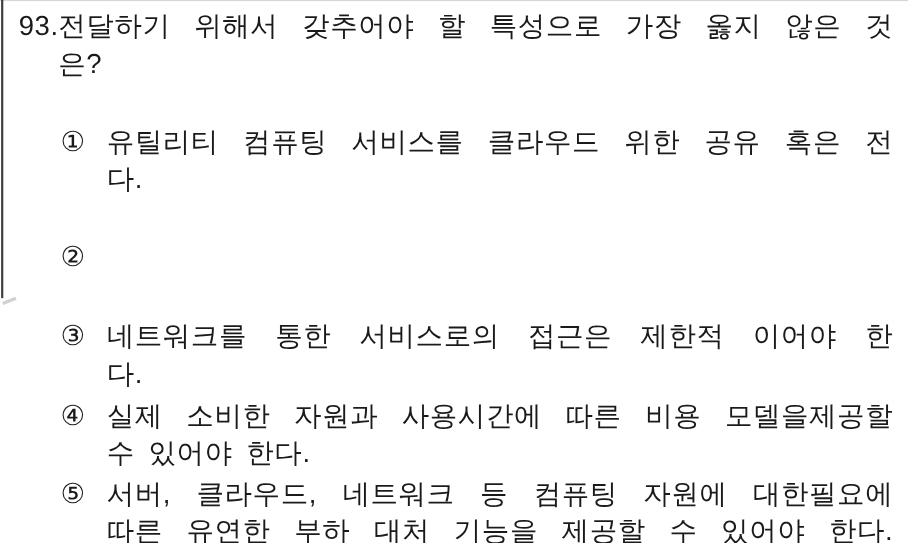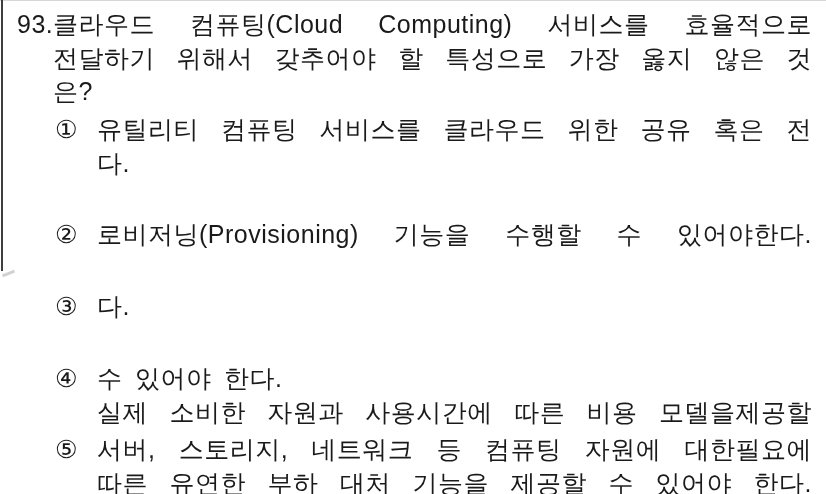--- a/index.html
+++ b/index.html
@@ -81,56 +81,55 @@
 <body>
 
 <div class="page">
   <div class="top-edge"></div>
   <div class="col-rule"></div>
   <div class="scan-artifact"></div>
 
   <div class="q-block">
     <div class="q-num">93.</div>
     <div class="q-body">
-      <div class="ln stretch">클라우드 컴퓨팅(Cloud Computing) 서비스를 효율적으로</div>
       <div class="ln stretch">전달하기 위해서 갖추어야 할 특성으로 가장 옳지 않은 것</div>
       <div class="ln">은?</div>
     </div>
   </div>
 
   <div class="opt-row top-113">
     <div class="opt-marker">①</div>
     <div class="opt-body">
       <div class="ln stretch">유틸리티 컴퓨팅 서비스를 클라우드 위한 공유 혹은 전</div>
       <div class="ln">다.</div>
     </div>
   </div>
 
   <div class="opt-row top-218">
     <div class="opt-marker">②</div>
     <div class="opt-body">
-      <div class="ln stretch">로비저닝(Provisioning) 기능을 수행할 수 있어야한다.</div>
     </div>
   </div>
 
   <div class="opt-row top-290">
     <div class="opt-marker">③</div>
     <div class="opt-body">
+      <div class="ln stretch">네트워크를 통한 서비스로의 접근은 제한적 이어야 한</div>
       <div class="ln">다.</div>
     </div>
   </div>
 
   <div class="opt-row top-362">
     <div class="opt-marker">④</div>
     <div class="opt-body">
+      <div class="ln stretch">실제 소비한 자원과 사용시간에 따른 비용 모델을제공할</div>
       <div class="ln">수 있어야 한다.</div>
-      <div class="ln stretch">실제 소비한 자원과 사용시간에 따른 비용 모델을제공할</div>
     </div>
   </div>
 
   <div class="opt-row top-433">
     <div class="opt-marker">⑤</div>
     <div class="opt-body">
-      <div class="ln stretch">서버, 스토리지, 네트워크 등 컴퓨팅 자원에 대한필요에</div>
+      <div class="ln stretch">서버, 클라우드, 네트워크 등 컴퓨팅 자원에 대한필요에</div>
       <div class="ln stretch">따른 유연한 부하 대처 기능을 제공할 수 있어야 한다.</div>
     </div>
   </div>
 </div>
 
 </body></html>

